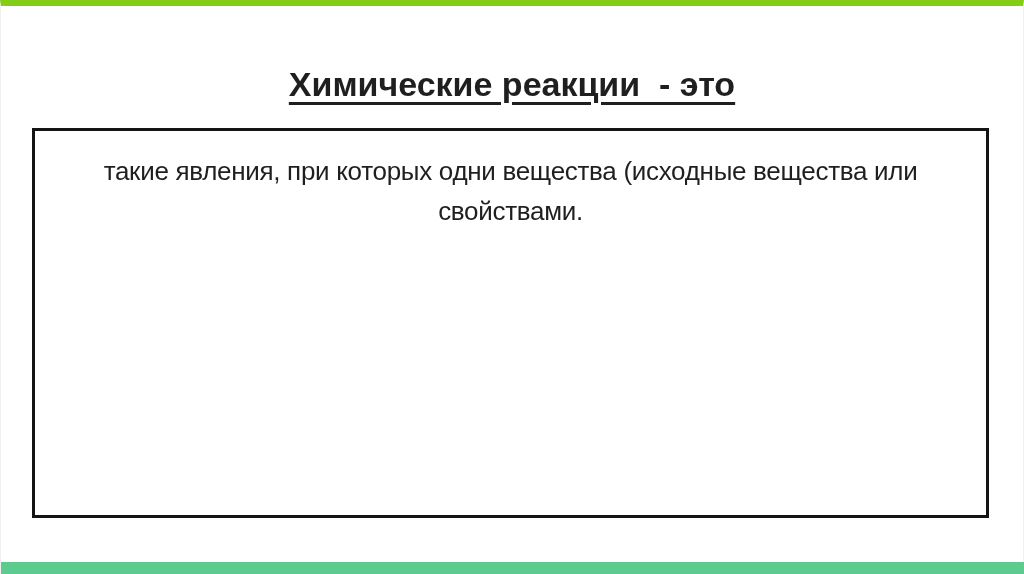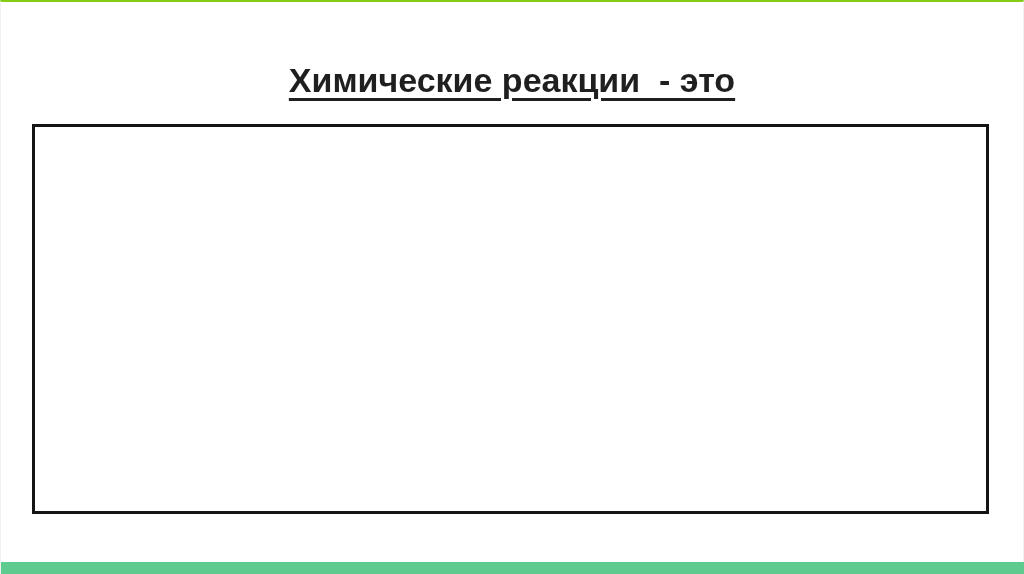--- a/index.html
+++ b/index.html
@@ -12,21 +12,21 @@
     overflow: hidden;
   }
 
   .slide {
     position: relative;
     width: 1024px;
     height: 574px;
     background: #ffffff;
     border-left: 1px solid #f0f0f0;
     border-right: 1px solid #f0f0f0;
-    border-top: 2px solid #84cc16;
+    border-top: 6px solid #84cc16;
   }
 
   .slide-title {
     position: absolute;
     top: 58px;
     left: 0;
     width: 100%;
     text-align: center;
     font-size: 34px;
     line-height: 40px;
@@ -71,17 +71,19 @@
   }
 </style>
 </head>
 <body>
 
 <div class="slide">
 
   <h1 class="slide-title">Химические реакции  - это</h1>
 
   <div class="definition-box">
+    <div class="definition-line">такие явления, при которых одни вещества (исходные вещества или</div>
+    <div class="definition-line">свойствами.</div>
   </div>
 
   <div class="accent-bar"></div>
 
 </div>
 
 </body></html>

